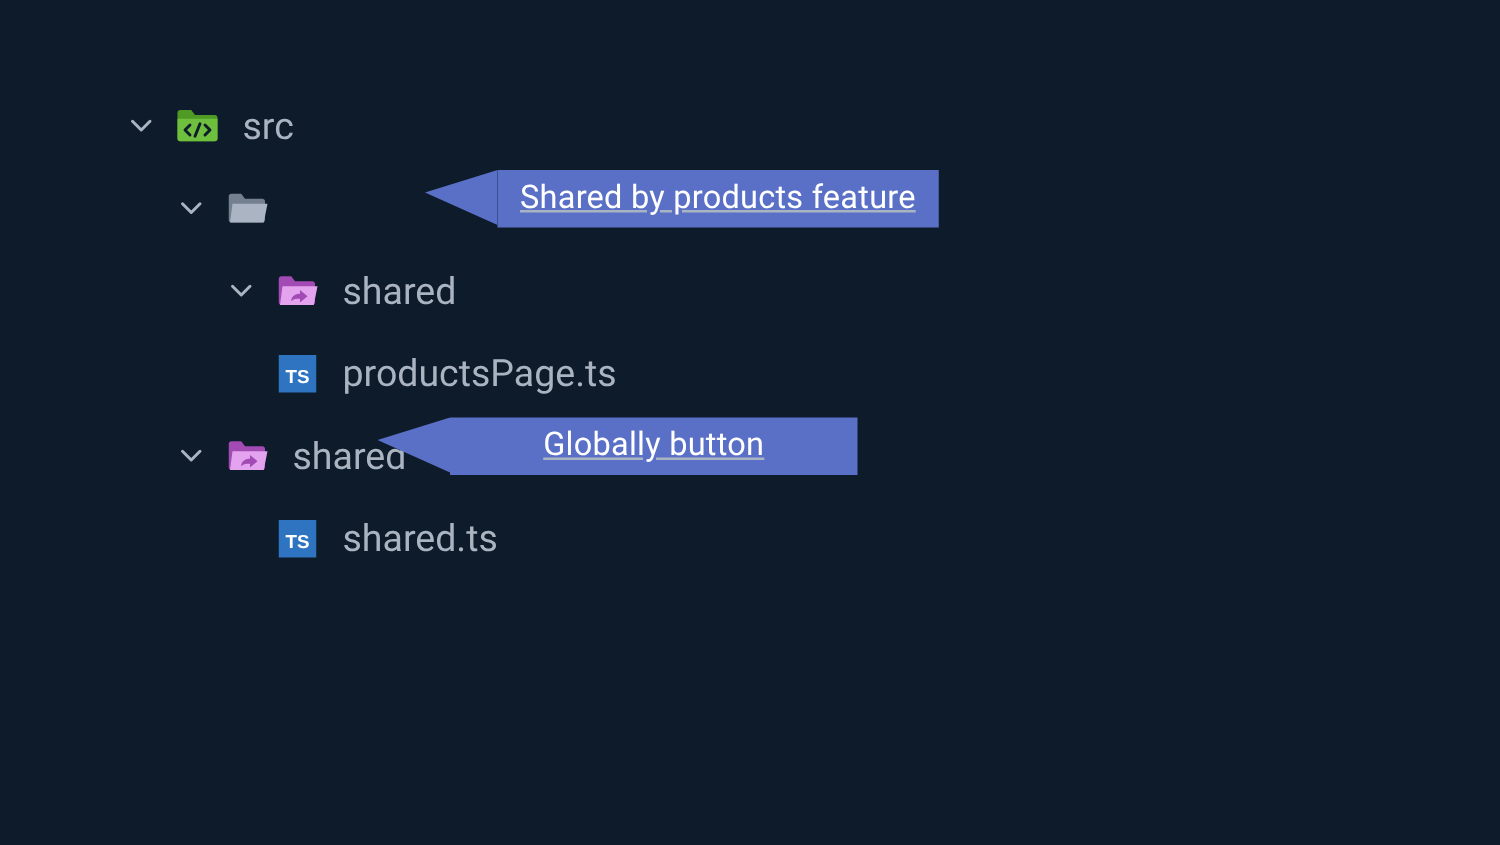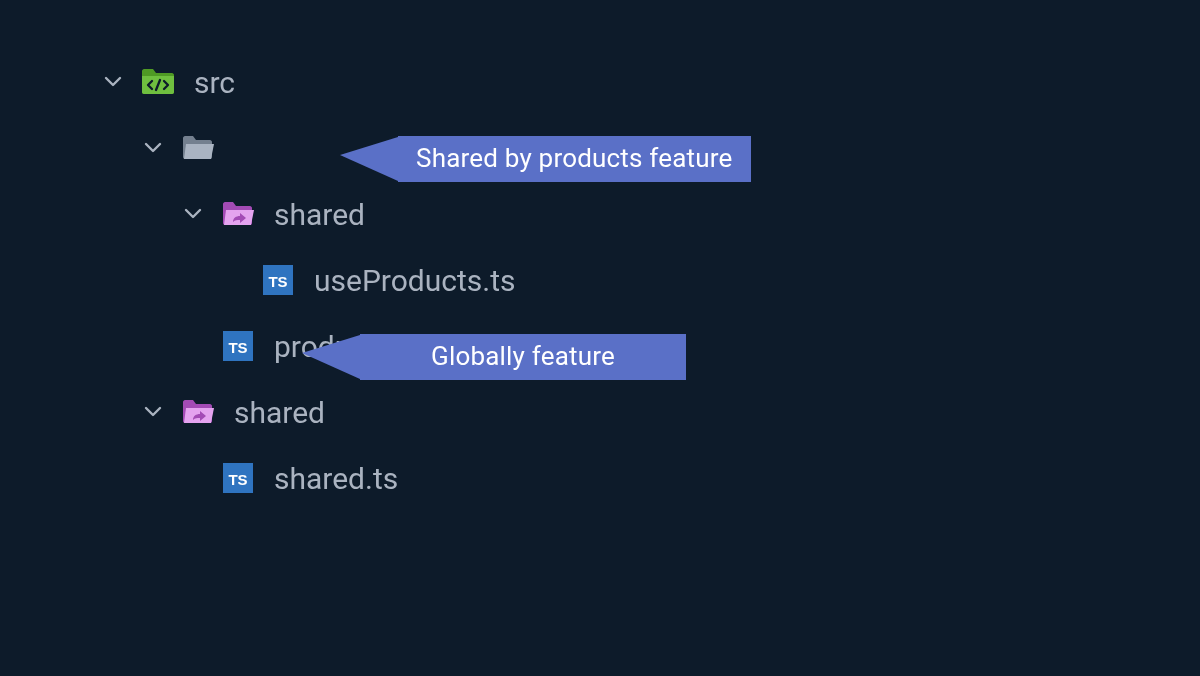--- a/index.html
+++ b/index.html
@@ -7,21 +7,21 @@
     padding: 0;
     width: 1200px;
     height: 676px;
     background: #0d1b2a;
     font-family: -apple-system, BlinkMacSystemFont, "Segoe UI", Roboto, sans-serif;
     color: #a9b4c2;
     overflow: hidden;
   }
   .tree {
     position: relative;
-    padding-top: 49px;
+    padding-top: 68px;
     padding-left: 100px;
   }
   .row {
     display: flex;
     align-items: center;
     height: 66px;
   }
   .chevron {
     width: 26px;
     height: 26px;
@@ -44,21 +44,21 @@
   .icon svg { width: 36px; height: 36px; }
   .label {
     font-size: 30px;
     color: #aab3c0;
     white-space: nowrap;
   }
   .spacer { display:inline-block; }
   .callout {
     position: absolute;
     display: flex;
-    align-items: center;
+    text-decoration: underline;
   }
   .callout .tail svg { display:block; }
   .callout .box {
     background: #5a70c7;
     color: #ffffff;
     font-size: 26px;
     padding: 6px 18px;
     line-height: 1.3;
     white-space: nowrap;
     letter-spacing: .2px;
@@ -142,29 +142,20 @@
         </svg>
       </span>
     <span class="icon">
         <svg viewBox="0 0 36 36">
           <use href="#ic-folder-shared"></use>
         </svg>
       </span>
     <span class="label">shared</span>
   </div>
 
-  <div class="row">
-    <span class="spacer" style="width:160px"></span>
-    <span class="icon">
-        <svg viewBox="0 0 36 36">
-          <use href="#ic-ts"></use>
-        </svg>
-      </span>
-    <span class="label">useProducts.ts</span>
-  </div>
 
   <div class="row">
     <span class="spacer" style="width:120px"></span>
     <span class="icon">
         <svg viewBox="0 0 36 36">
           <use href="#ic-ts"></use>
         </svg>
       </span>
     <span class="label">productsPage.ts</span>
   </div>
@@ -202,16 +193,16 @@
       </span>
     <span class="box">Shared by products feature</span>
   </div>
 
   <div class="callout" style="left:302px; top:334px">
     <span class="tail">
         <svg width="58" height="44" viewBox="0 0 58 44">
           <use href="#ic-tail"></use>
         </svg>
       </span>
-    <span class="box" style="min-width:290px; text-align:center">Globally feature</span>
+    <span class="box" style="min-width:290px; text-align:center">Globally button</span>
   </div>
 
 </div>
 
 </body></html>

